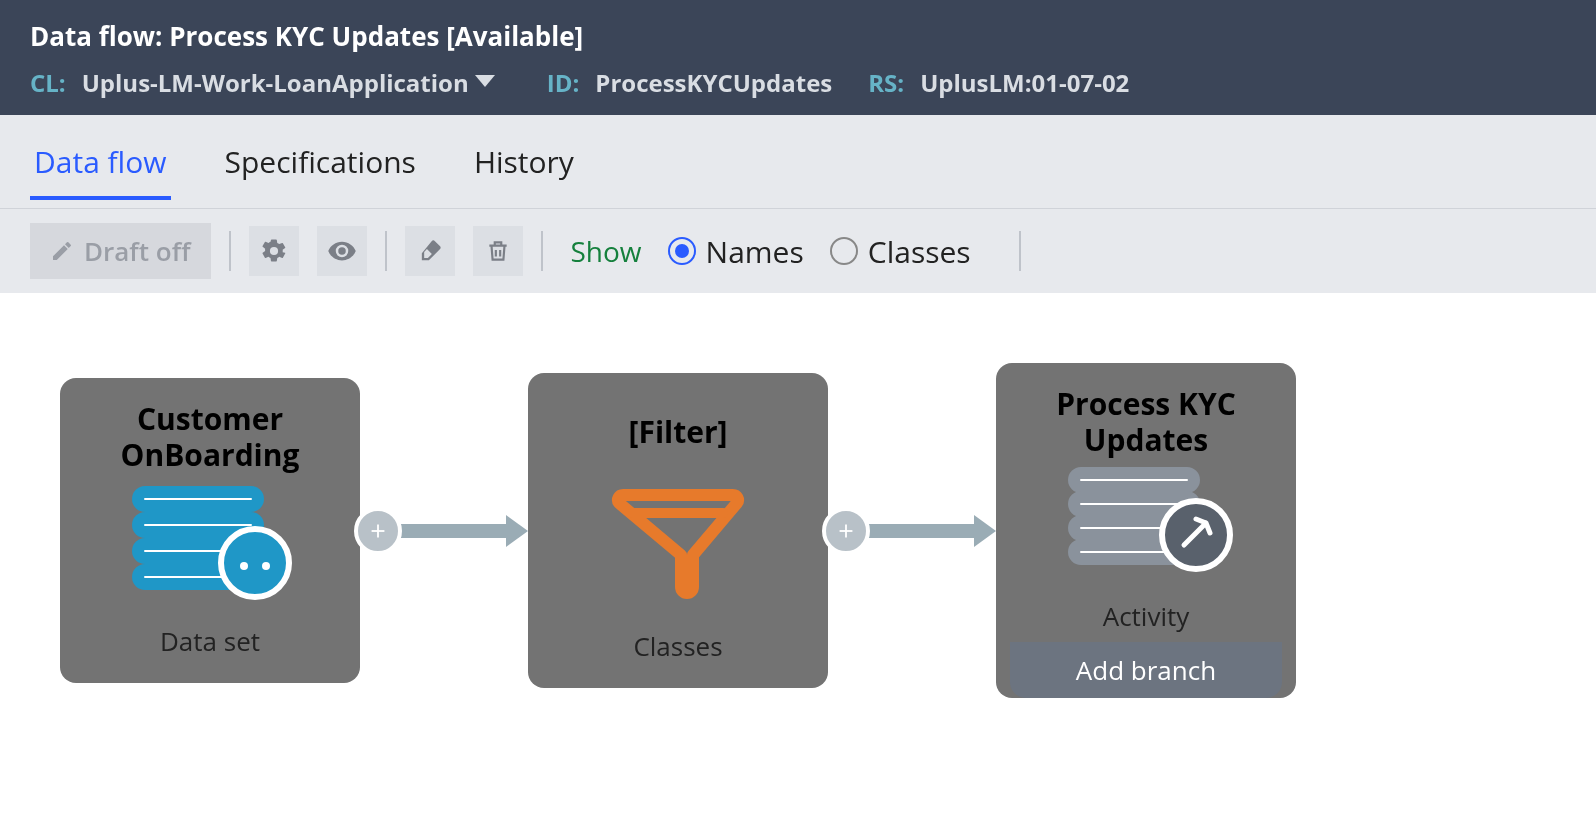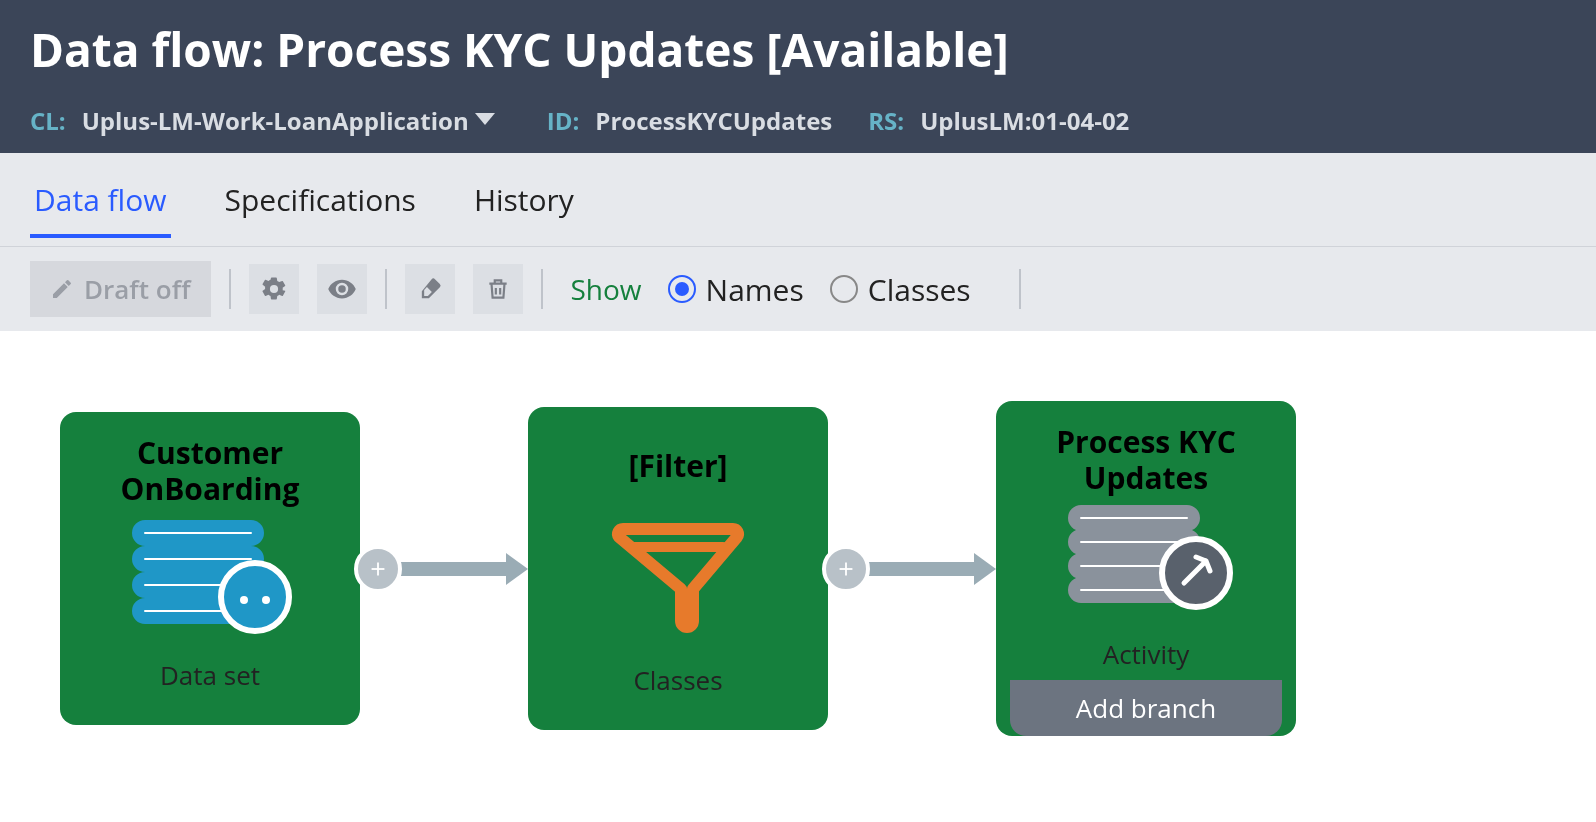--- a/index.html
+++ b/index.html
@@ -9,23 +9,23 @@
     width: 1596px;
     height: 822px;
     overflow: hidden;
   }
   .header {
     background: #3b4558;
     color: #fff;
     padding: 18px 30px 16px 30px;
   }
   .header-title {
-    font-size: 46px;
+    font-size: 26px;
     font-weight: 700;
-    margin-bottom: 24px;
+    margin-bottom: 12px;
   }
   .header-meta {
     font-size: 24px;
     font-weight: 700;
     display: flex;
     gap: 16px;
     align-items: center;
   }
   .meta-key { color: #66b3c7; }
   .meta-val { color: #d9dde3; }
@@ -112,28 +112,28 @@
   }
   .radio-label { font-size: 30px; color: #222; text-align: center; }
   .canvas {
     background: #fff;
     padding: 70px 60px;
     display: flex;
     align-items: center;
     gap: 0;
   }
   .node {
-    background: #15803d;
+    background: #737373;
     border-radius: 16px;
     width: 300px;
     min-height: 300px;
     display: flex;
     flex-direction: column;
     align-items: center;
-    padding: 22px 14px 12px 14px;
+    padding: 22px 14px 4px 14px;
     position: relative;
   }
   .node-title {
     font-size: 30px;
     font-weight: 700;
     text-align: center;
     line-height: 1.2;
     min-height: 74px;
     display: flex;
     align-items: center;
@@ -194,21 +194,21 @@
   <div class="header-title">Data flow: Process KYC Updates [Available]</div>
   <div class="header-meta">
     <span class="meta-key">CL:</span>
     <span style="display:flex;align-items:center;">
       <span class="meta-val">Uplus-LM-Work-LoanApplication</span>
       <span class="chevron-down"></span>
     </span>
     <span class="meta-key" style="margin-left:36px;">ID:</span>
     <span class="meta-val">ProcessKYCUpdates</span>
     <span class="meta-key" style="margin-left:20px;">RS:</span>
-    <span class="meta-val">UplusLM:01-04-02</span>
+    <span class="meta-val">UplusLM:01-07-02</span>
   </div>
 </div>
 
 <div class="tabs">
   <div class="tab active">Data flow</div>
   <div class="tab">Specifications</div>
   <div class="tab">History</div>
 </div>
 
 <div class="toolbar">

